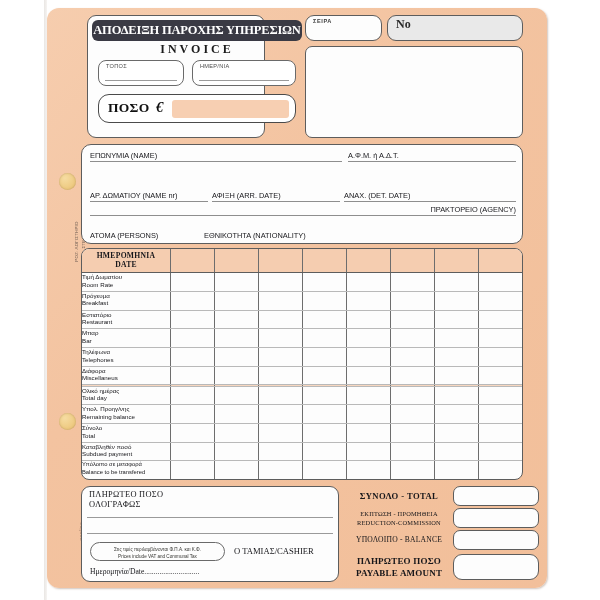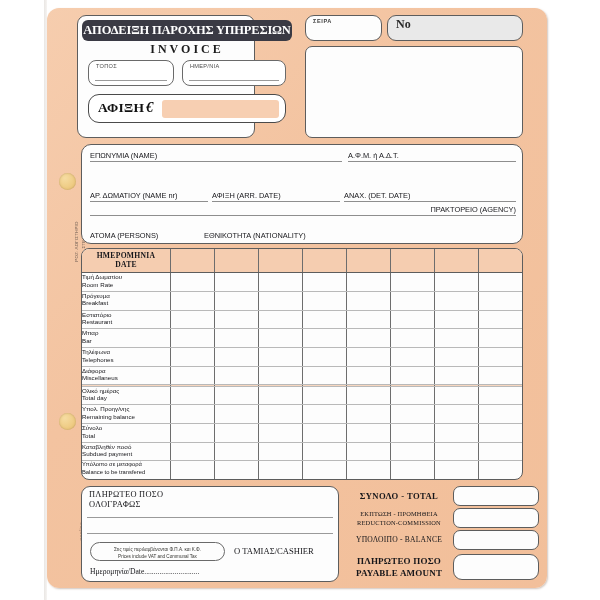--- a/index.html
+++ b/index.html
@@ -91,21 +91,21 @@
   
   .panel {
     position: absolute;
     background: #fdfdfd;
     border: 1.2px solid #5d5d5d;
     border-radius: 9px;
     box-sizing: border-box;
   }
 
   
-  #topleft { left: 30px; top: 7px; width: 178px; height: 123px; }
+  #topleft { left: 40px; top: 7px; width: 178px; height: 123px; }
   #titlebar {
     position: absolute;
     left: 4px; top: 4px; width: 210px; height: 21px;
     background: #3a3a44;
     border-radius: 6px;
     color: #fff;
     font-family: "Liberation Serif", serif;
     font-size: 12.5px;
     font-weight: bold;
     letter-spacing: -0.2px;
@@ -354,21 +354,21 @@
         <span class="lbl">ΤΟΠΟΣ</span>
         <span class="rule"></span>
       </div>
 
       <div class="subfield" id="f-date">
         <span class="lbl">ΗΜΕΡ/ΝΙΑ</span>
         <span class="rule"></span>
       </div>
 
       <div id="f-poso">
-        <span class="poso-label">ΑΦΙΞΗ</span>
+        <span class="poso-label">ΠΟΣΟ</span>
         <span class="poso-label poso-euro" style="left:57px;top:4px;">€</span>
         <span class="poso-fill"></span>
       </div>
     </div>
 
     <div class="panel" id="f-seira">
       <span class="lbl">ΣΕΙΡΑ</span>
     </div>
 
     <div class="panel" id="f-no">

